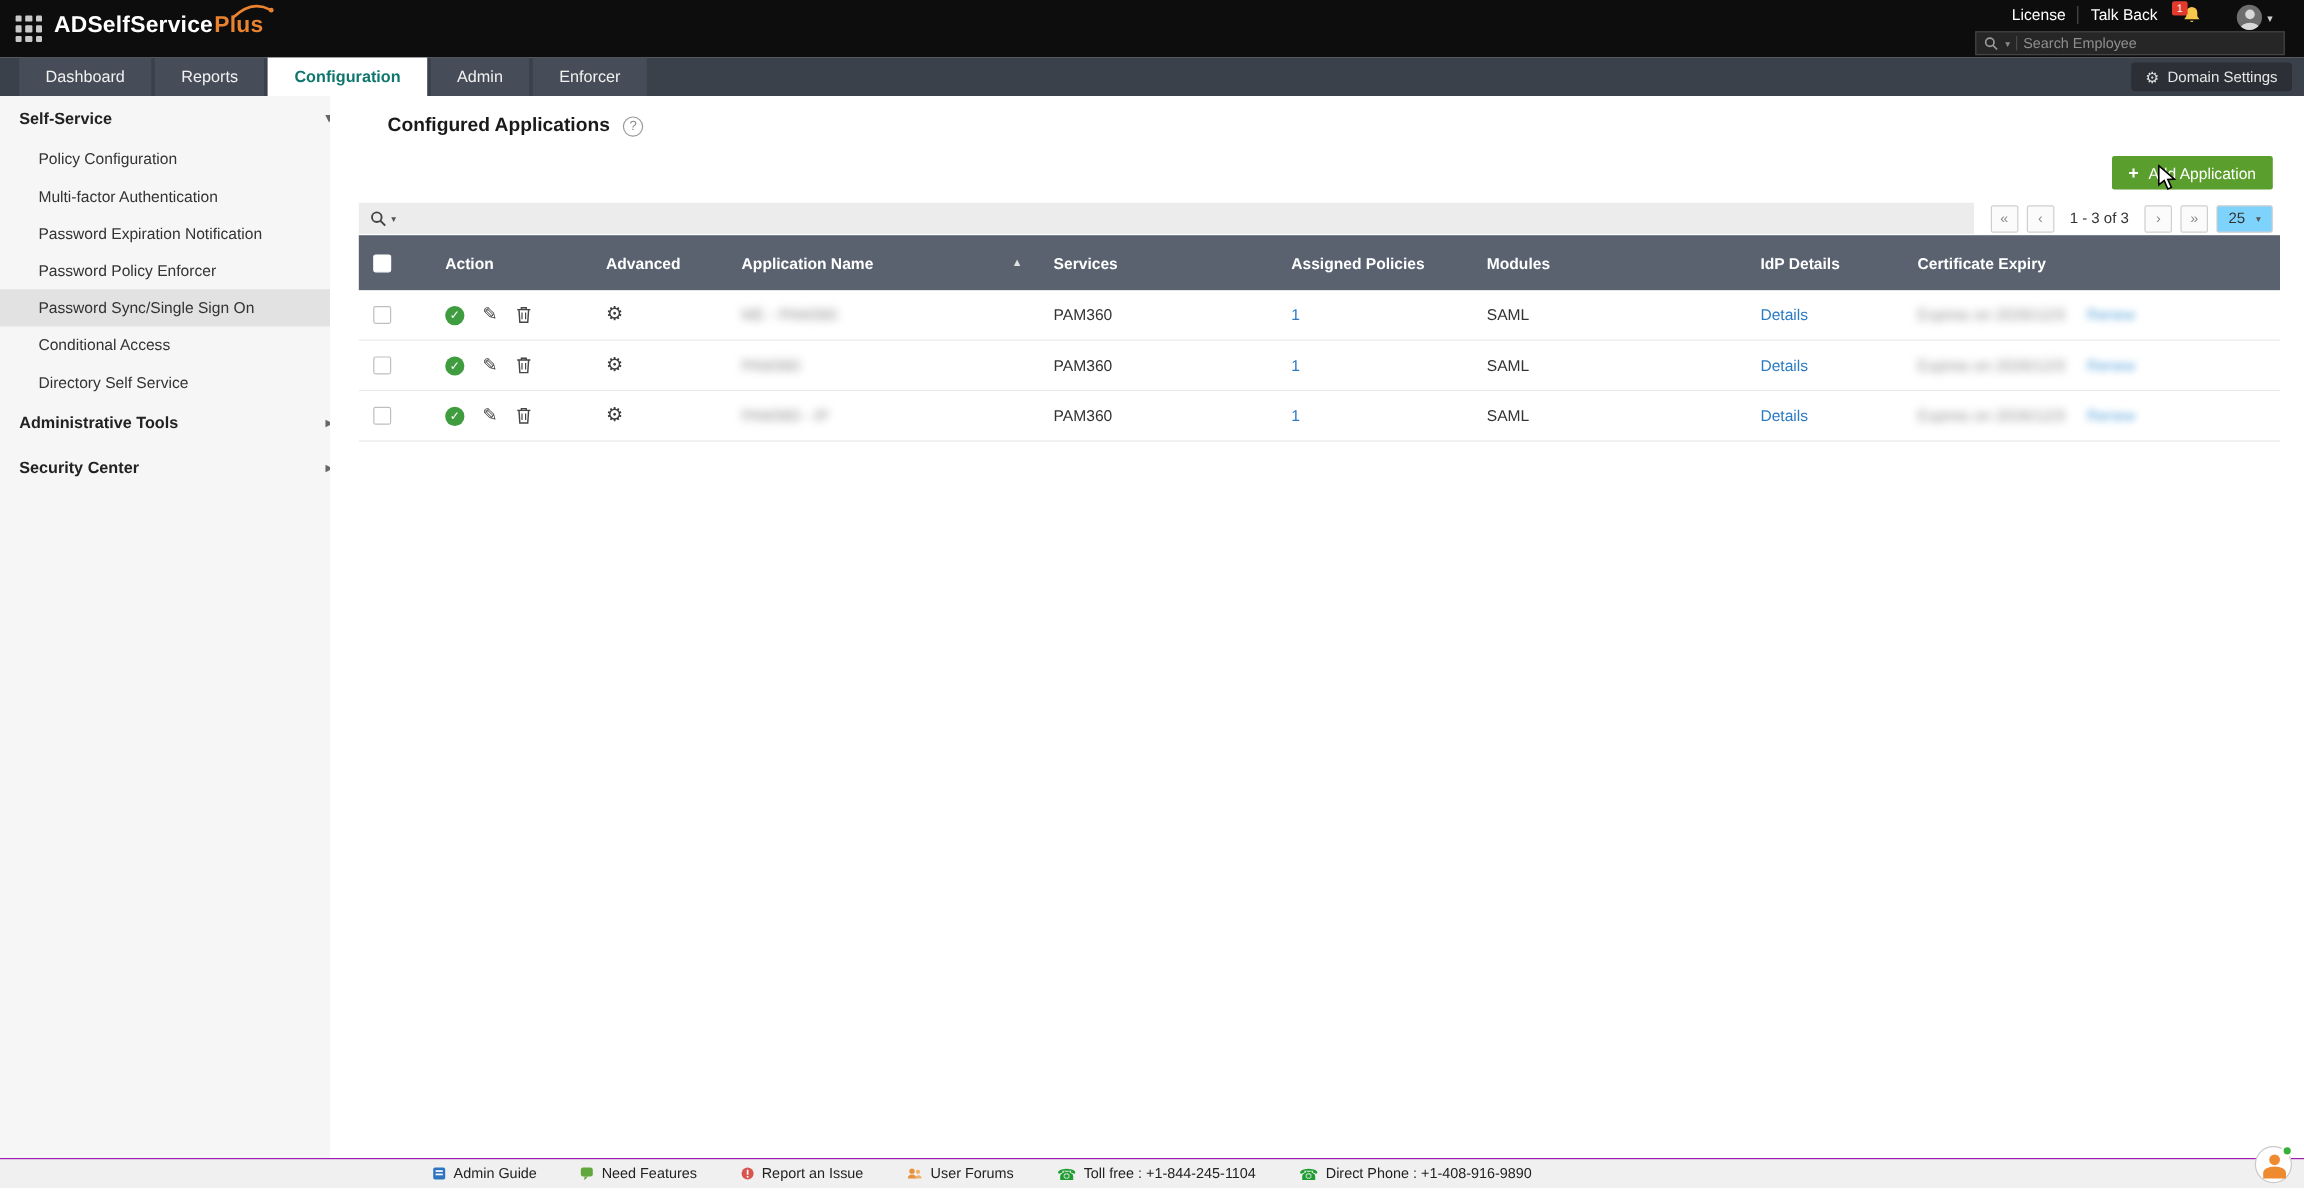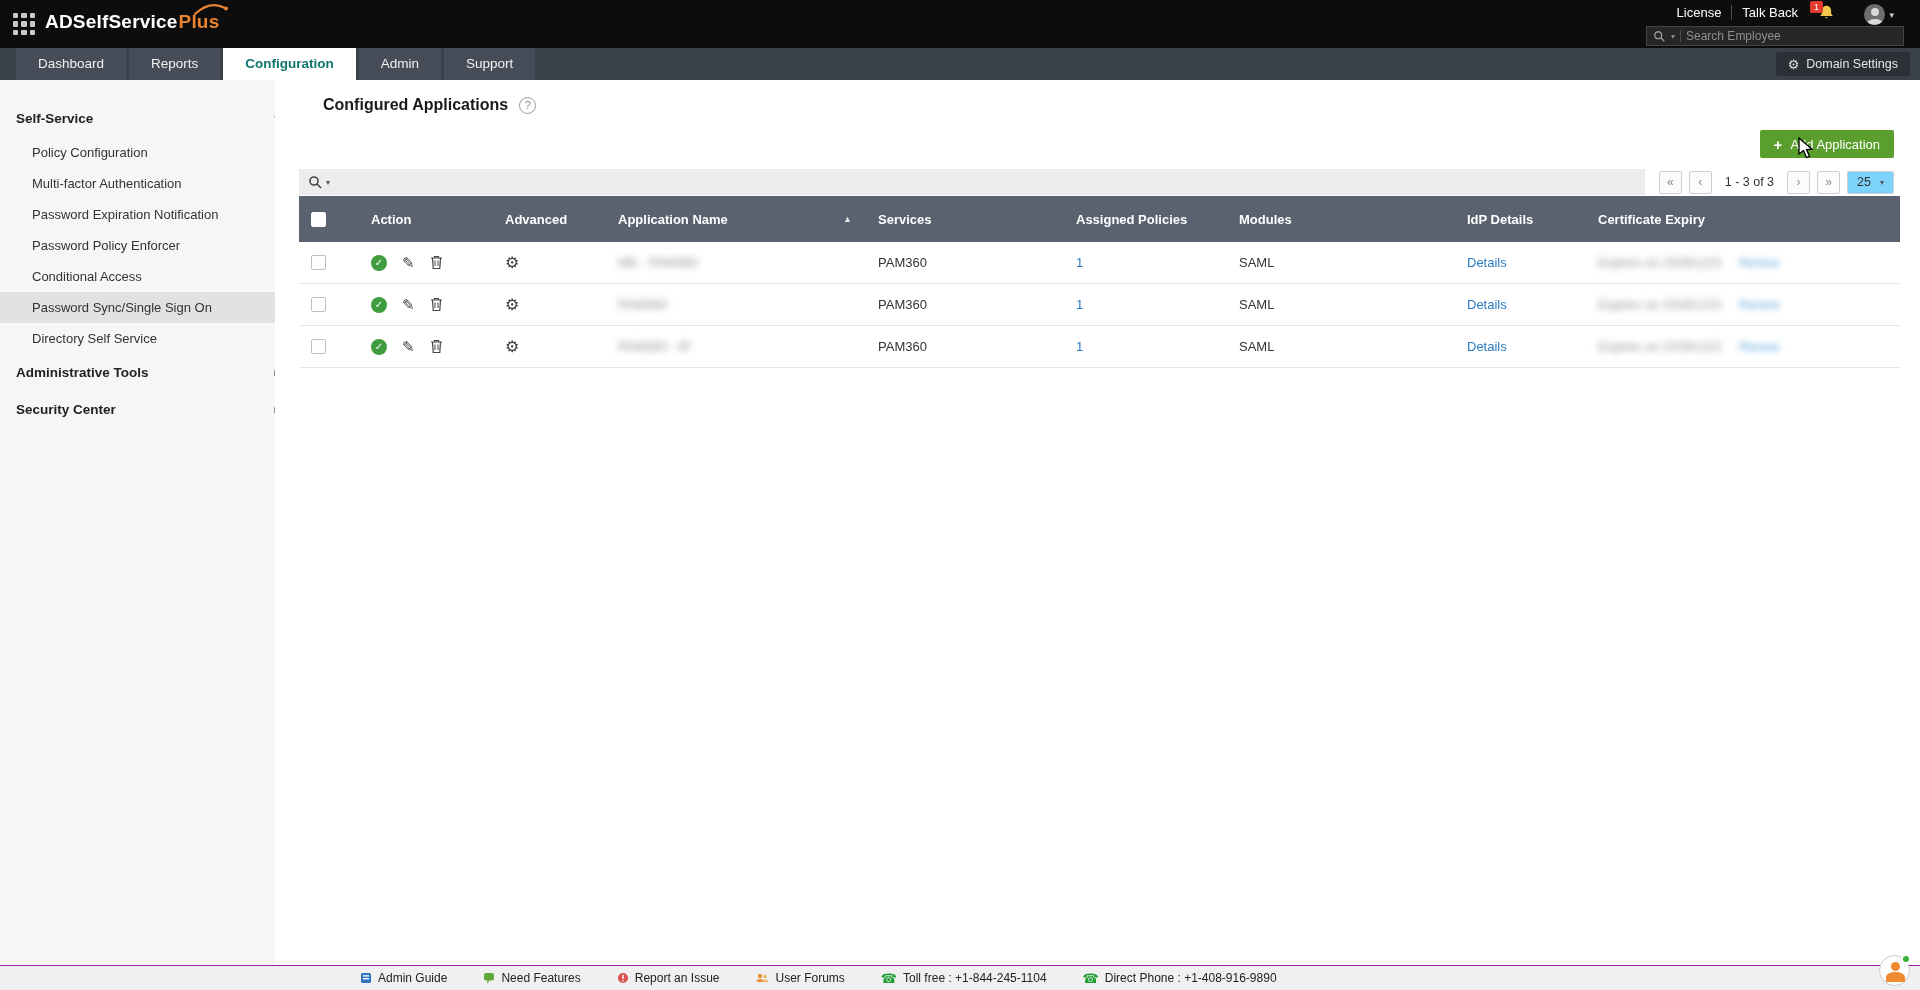--- a/index.html
+++ b/index.html
@@ -39,21 +39,21 @@
   .navbar { position:absolute; top:48px; left:0; right:0; height:32px; background:#3a414b; }
   .tabs { display:flex; height:100%; padding-left:16px; gap:3px; }
   .tab { padding:0 22px; line-height:32px; font-size:13.5px; color:#f1f1f1; background:#464d58; cursor:pointer; }
   .tab.active { background:#fff; color:#0f766e; font-weight:bold; }
   .domain-btn { position:absolute; right:10px; top:4px; height:24px; background:#2c2f35; color:#e6e6e6;
                 border-radius:3px; display:flex; align-items:center; gap:7px; padding:0 12px; font-size:12.5px; cursor:pointer; }
   .domain-btn .gear-w { font-size:13px; color:#dcdcdc; }
 
   
   .sidebar { position:absolute; top:80px; bottom:25px; left:0; width:299px; background:#f6f6f6;
-             border-right:3px solid #f97316; padding-top:20px; }
+             border-right:6px solid #f97316; padding-top:0; }
   .side-section { display:flex; align-items:center; padding:11px 16px; font-size:13.5px; font-weight:bold;
                   color:#222; cursor:pointer; }
   .side-section .chev { margin-left:auto; color:#666; font-size:11px; }
   .side-item { height:31px; line-height:31px; padding-left:32px; font-size:13px; color:#333; cursor:pointer; }
   .side-item.selected { background:#e2e2e2; }
 
   
   .main { position:absolute; left:275px; top:80px; right:0; bottom:25px; background:#fff; }
   .page-title-row { position:absolute; top:16px; left:24px; display:flex; align-items:center; gap:11px; }
   .page-title { font-size:16px; font-weight:bold; color:#1a1a1a;margin-left:24px; }
@@ -172,39 +172,39 @@
       <input placeholder="Search Employee" style="">
     </div>
   </div>
 
   <div class="navbar">
     <div class="tabs">
       <div class="tab">Dashboard</div>
       <div class="tab">Reports</div>
       <div class="tab active">Configuration</div>
       <div class="tab">Admin</div>
-      <div class="tab">Support</div>
+      <div class="tab">Enforcer</div>
     </div>
     <div class="domain-btn">
       <span class="gear-w">⚙</span>
       <span>Domain Settings</span>
     </div>
   </div>
 
   <div class="sidebar">
     <div class="side-section">
       <span>Self-Service</span>
       <span class="chev">▾</span>
     </div>
     <div class="side-item">Policy Configuration</div>
     <div class="side-item">Multi-factor Authentication</div>
     <div class="side-item">Password Expiration Notification</div>
     <div class="side-item">Password Policy Enforcer</div>
+    <div class="side-item selected">Password Sync/Single Sign On</div>
     <div class="side-item">Conditional Access</div>
-    <div class="side-item selected">Password Sync/Single Sign On</div>
     <div class="side-item">Directory Self Service</div>
     <div class="side-section">
       <span>Administrative Tools</span>
       <span class="chev">▸</span>
     </div>
     <div class="side-section">
       <span>Security Center</span>
       <span class="chev">▸</span>
     </div>
   </div>

